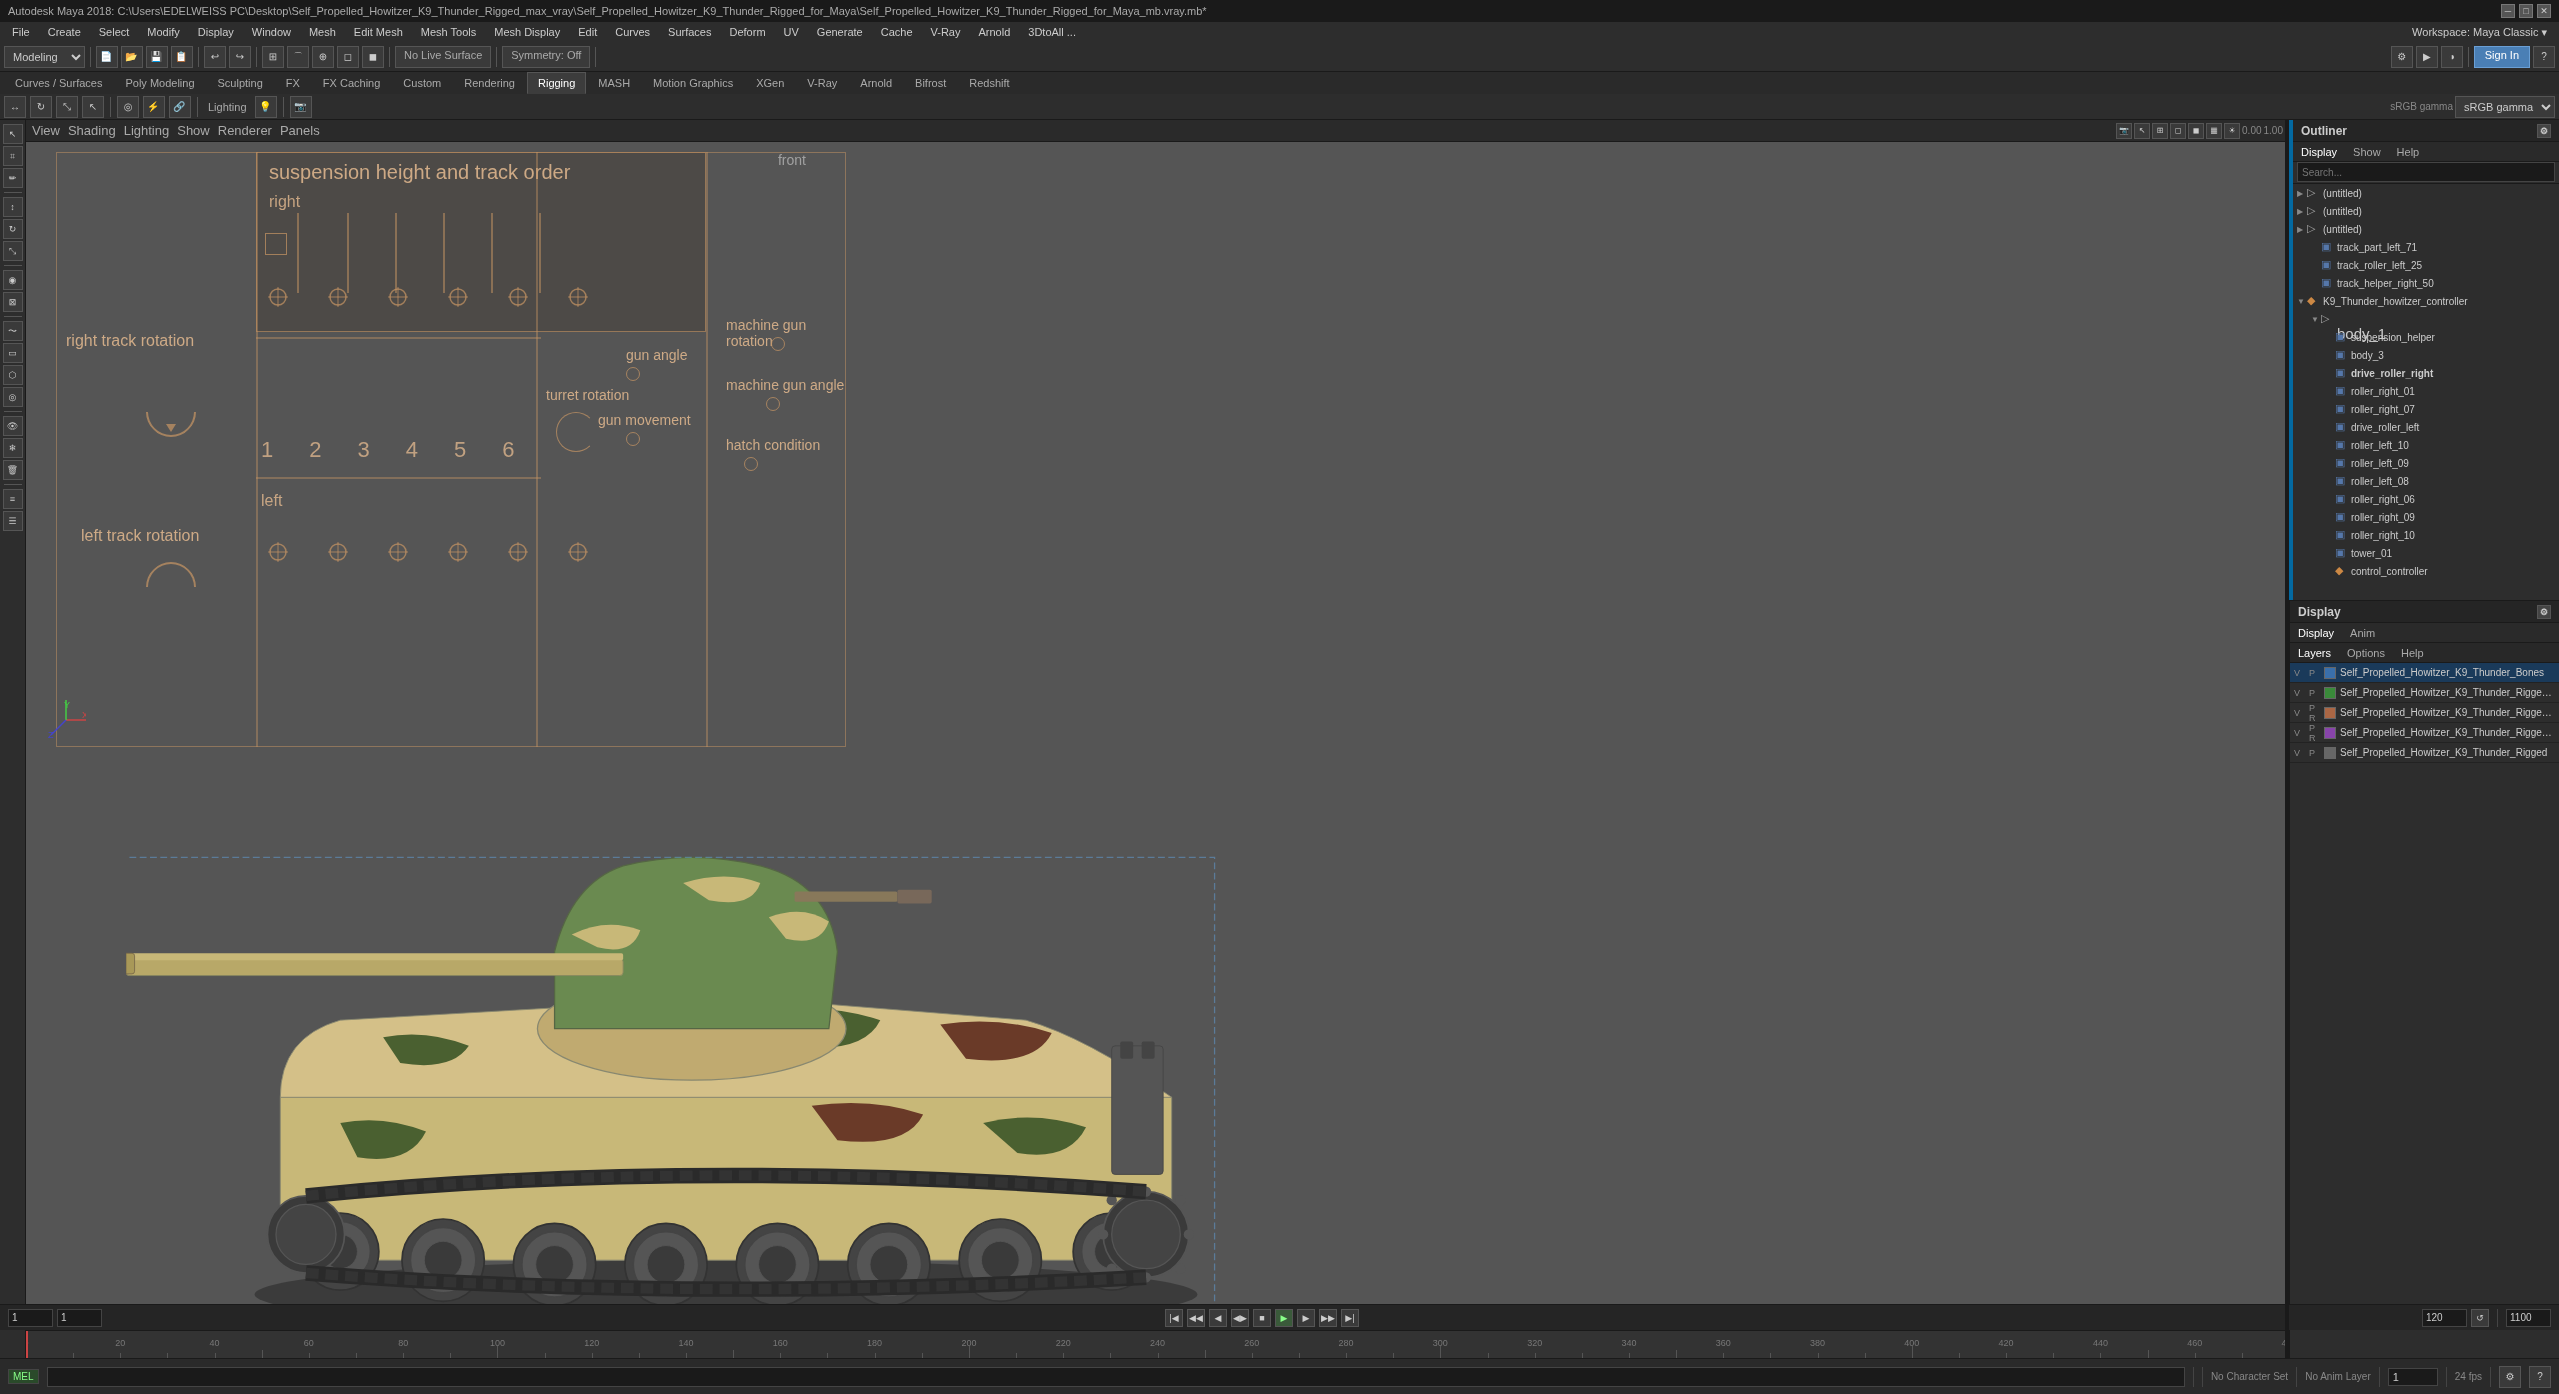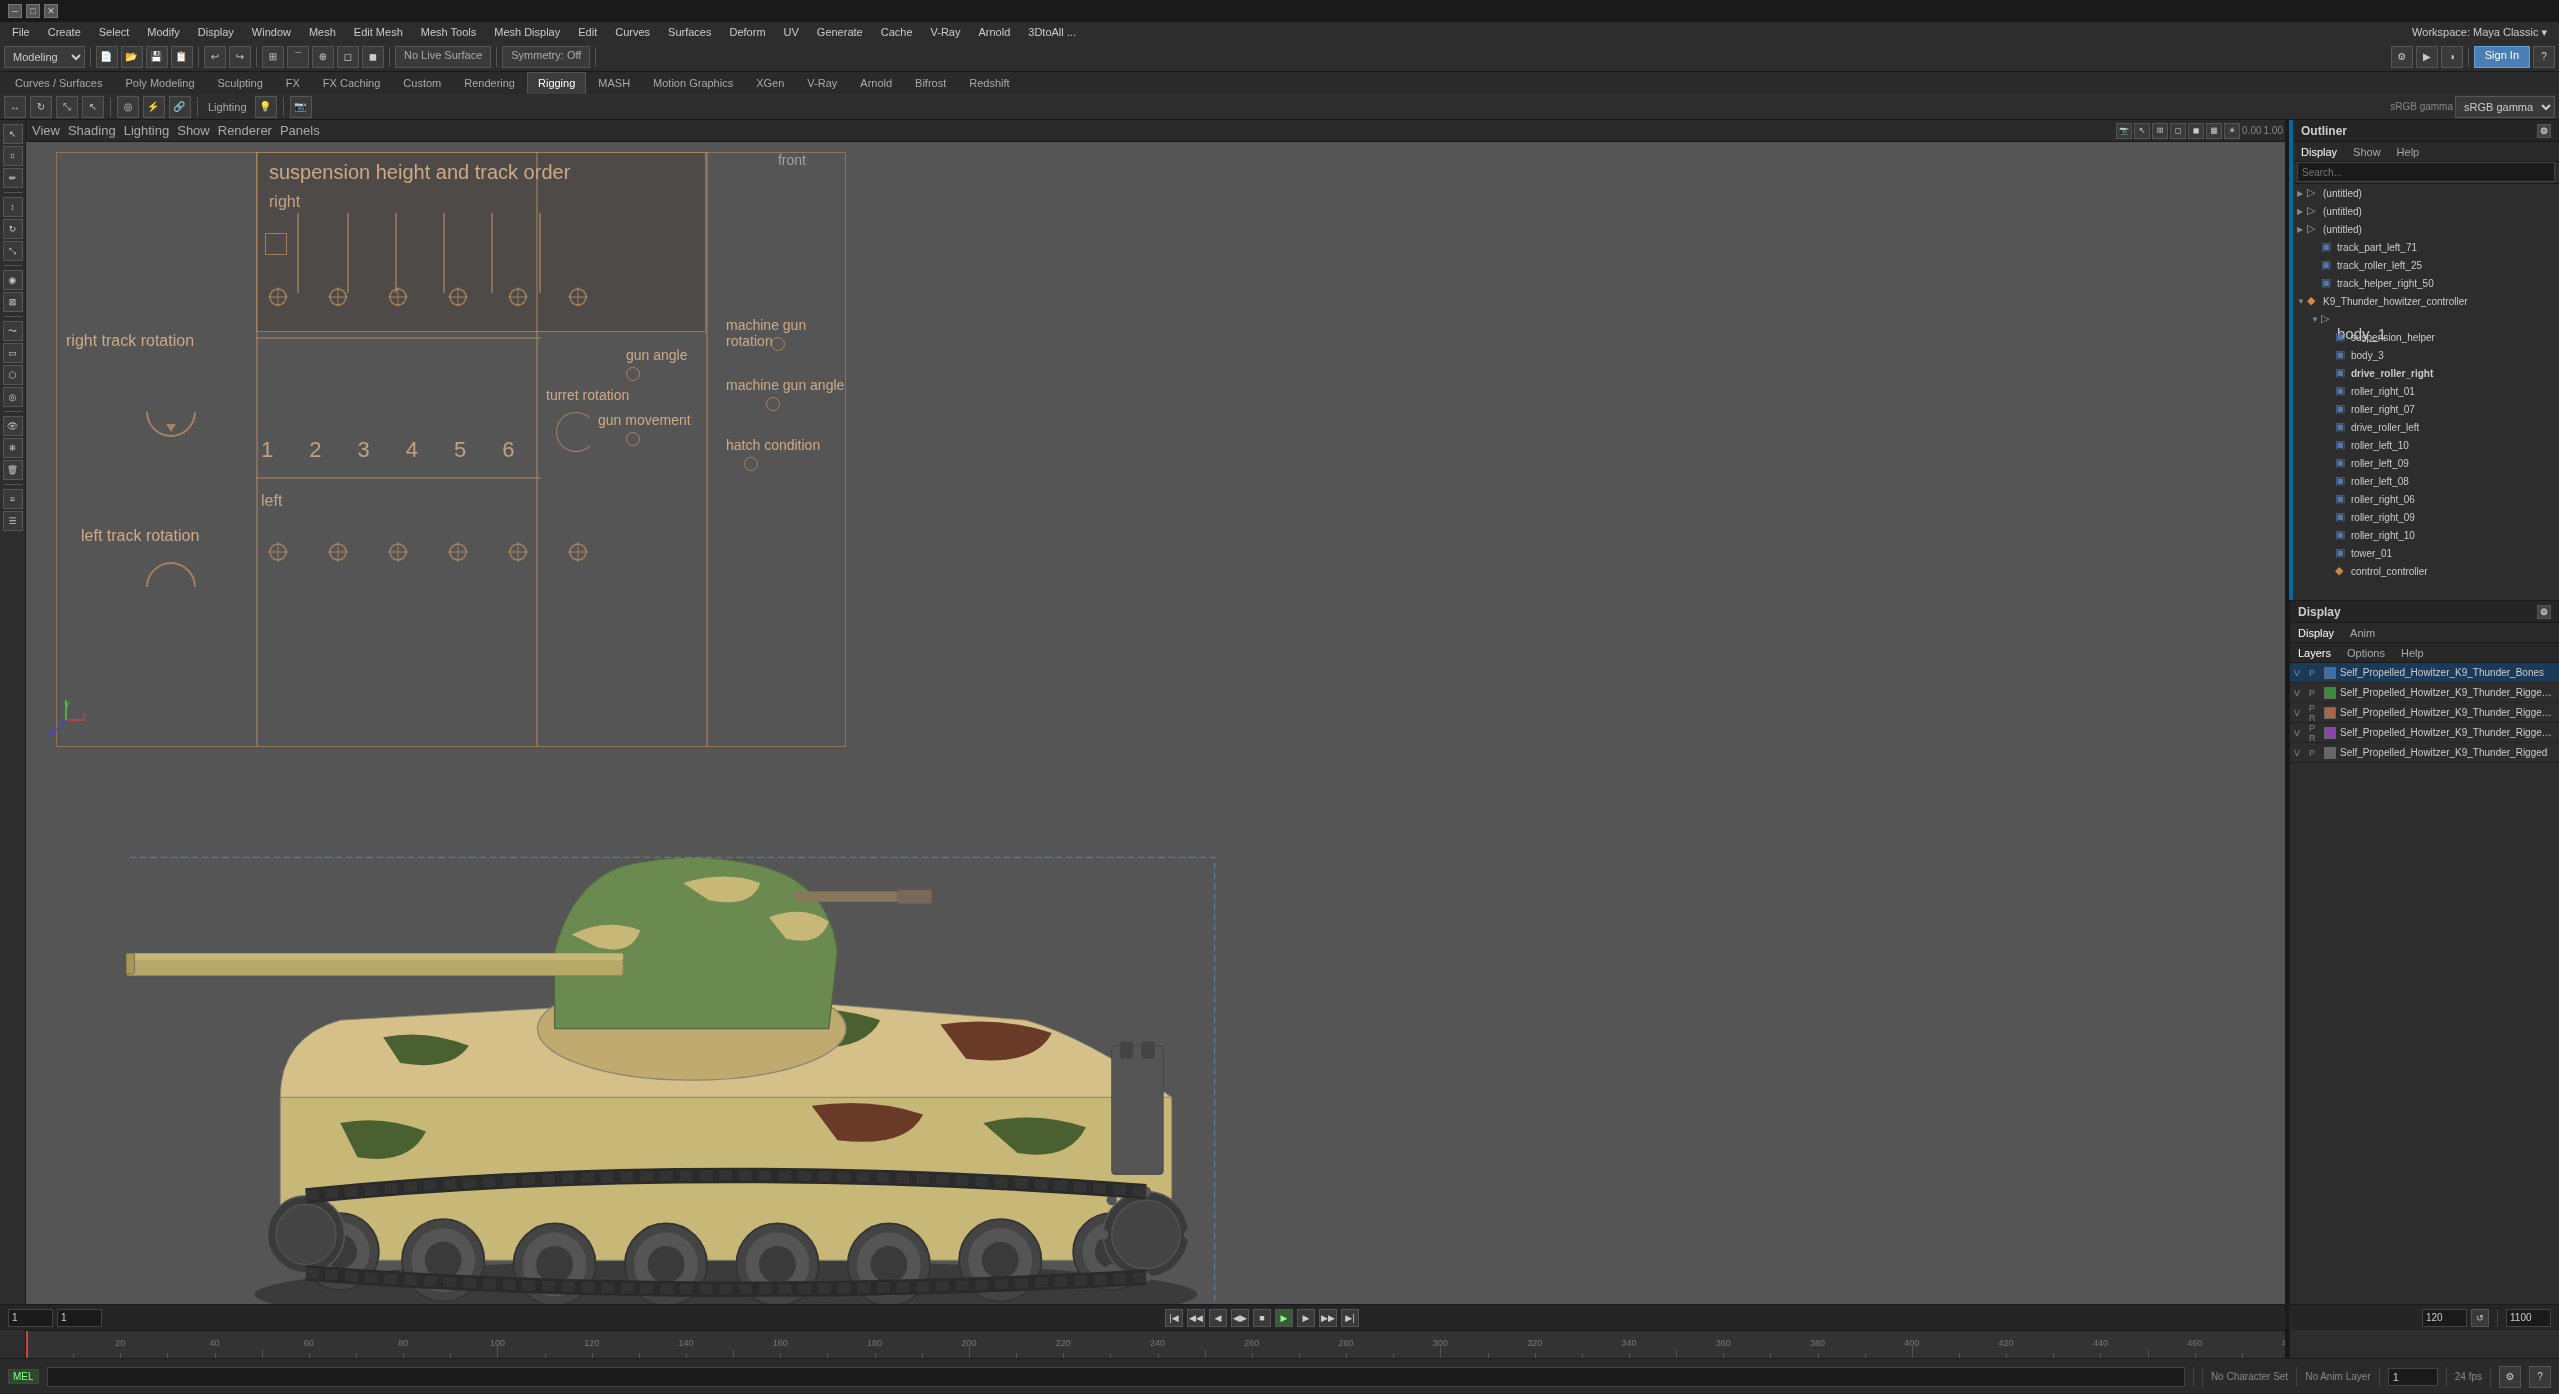--- a/index.html
+++ b/index.html
@@ -586,20 +586,21 @@
       height: calc(100% - 156px);
       background: #1a1a1a;
       cursor: ew-resize;
       z-index: 95;
     }
   </style>
 </head>
 <body>
 
 <div id="title-bar">
+  <span class="title-text">Autodesk Maya 2018: C:\Users\EDELWEISS PC\Desktop\Self_Propelled_Howitzer_K9_Thunder_Rigged_max_vray\Self_Propelled_Howitzer_K9_Thunder_Rigged_for_Maya\Self_Propelled_Howitzer_K9_Thunder_Rigged_for_Maya_mb.vray.mb*</span>
   <div class="window-controls">
     <div class="win-btn">─</div>
     <div class="win-btn">□</div>
     <div class="win-btn">✕</div>
   </div>
 </div>
 
 <div id="menu-bar">
   <span class="menu-item">File</span>
   <span class="menu-item">Create</span>

